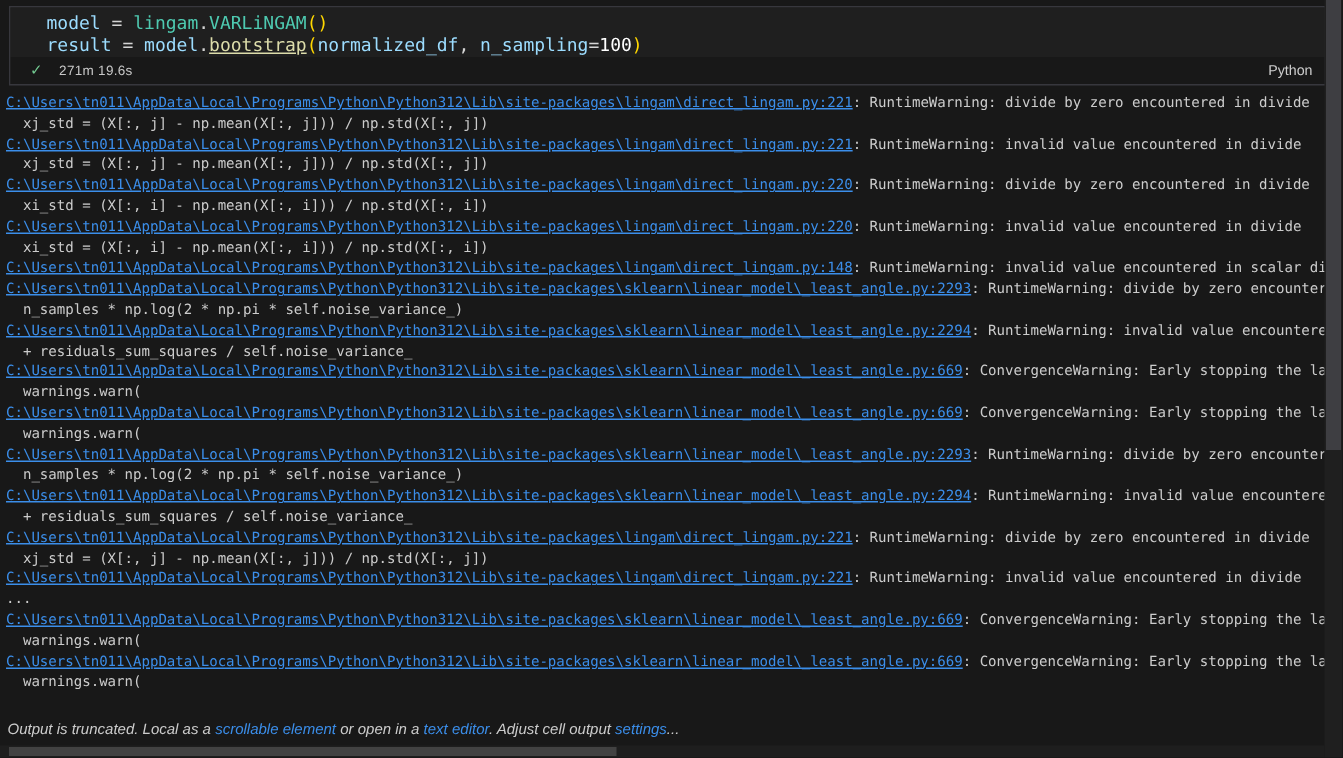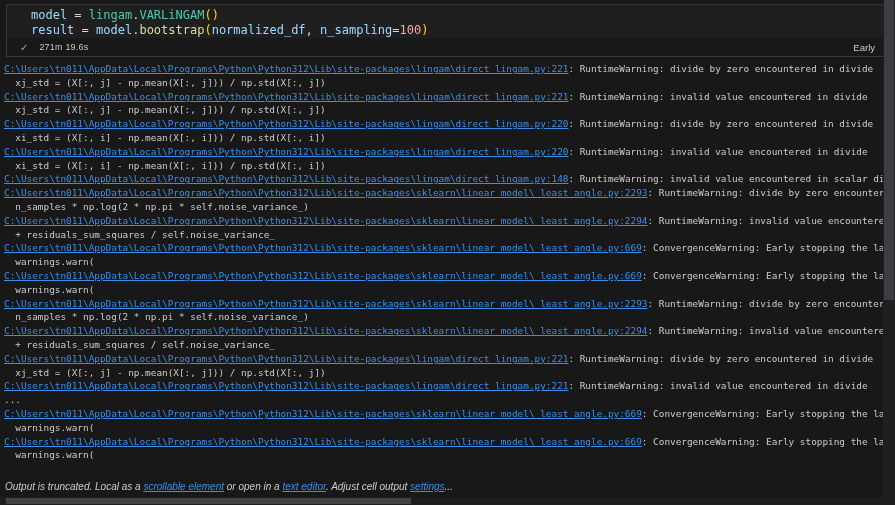--- a/index.html
+++ b/index.html
@@ -6,57 +6,57 @@
   html,body { width:895px; height:505px; overflow:hidden; }
   body { background:#181818; font-family:"Liberation Sans", sans-serif; position:relative; }
 
   .cell-frame { position:absolute; left:6px; top:4px; width:878px; height:53px;
                 border:1px solid #37373d; background:#1f1f1f; }
   .editor { height:33px; padding:3px 0 0 24px; background:#1f1f1f;
             font-family:"DejaVu Sans Mono", monospace; font-size:12px; line-height:15px;
             color:#d4d4d4; white-space:pre; overflow:hidden; }
   .tok-v { color:#9cdcfe; }
   .tok-ty { color:#4ec9b0; }
-  .tok-f { color:#dcdcaa; }
-  .tok-n { color:#fca5a5; }
+  .tok-f { color:#dcdcaa;text-decoration:underline; }
+  .tok-n { color:#ffffff; }
   .tok-b { color:#ffd700; }
   .tok-p { color:#d4d4d4; }
 
   .status-row { height:18px; background:#181818; display:flex; align-items:center;
                 padding:0 8px 0 13px; font-size:9px; color:#c8c8c8; }
   .check { color:#73c991; font-size:10px; margin-right:11px; }
   .duration { flex:1; letter-spacing:0.2px; }
   .language { font-size:9.5px; color:#cccccc; }
 
   .output { position:absolute; left:0; top:62px; width:883px; height:415px;
             padding-left:4px; overflow:hidden;
             font-family:"DejaVu Sans Mono", monospace; font-size:9.4px;
             line-height:13.8px; color:#cccccc; }
   .oline { white-space:pre; height:13.8px; overflow:hidden; }
   .plink { color:#3b8eea; text-decoration:underline; cursor:pointer; }
 
   .footer { position:absolute; left:0; top:478px; width:883px; height:19px;
             padding:3px 0 0 5px; font-size:10px; font-style:italic; color:#cccccc;
             white-space:pre; overflow:hidden; }
-  .flink { color:#3b8eea; text-decoration:underline; cursor:pointer;text-align:right; }
+  .flink { color:#3b8eea; cursor:pointer;text-align:right; }
 
   .hscroll-track { position:absolute; left:0; top:497px; width:883px; height:8px; background:#1e1e1e; }
   .hscroll-thumb { position:absolute; left:6px; top:1px; width:405px; height:6px; background:#424242; }
   .vscroll-track { position:absolute; right:0; top:0; width:12px; height:505px; background:#1f1f1f; }
   .vscroll-thumb { position:absolute; left:1px; top:0; width:10px; height:300px; background:#3e3e42; }
 </style>
 </head>
 <body>
 
 <div class="cell-frame">
   <div class="editor" id="editor"><div><span class="tok-v">model</span><span class="tok-p"> = </span><span class="tok-ty">lingam</span><span class="tok-p">.</span><span class="tok-ty">VARLiNGAM</span><span class="tok-b">(</span><span class="tok-b">)</span></div><div><span class="tok-v">result</span><span class="tok-p"> = </span><span class="tok-v">model</span><span class="tok-p">.</span><span class="tok-f">bootstrap</span><span class="tok-b">(</span><span class="tok-v">normalized_df</span><span class="tok-p">, </span><span class="tok-v">n_sampling</span><span class="tok-p">=</span><span class="tok-n">100</span><span class="tok-b">)</span></div></div>
   <div class="status-row">
     <span class="check">✓</span>
     <span class="duration">271m 19.6s</span>
-    <span class="language">Early</span>
+    <span class="language">Python</span>
   </div>
 </div>
 
 <div class="output" id="output">
     <div class="oline"><span class="plink">C:\Users\tn011\AppData\Local\Programs\Python\Python312\Lib\site-packages\lingam\direct_lingam.py:221</span><span>: RuntimeWarning: divide by zero encountered in divide</span></div>
     <div class="oline"><span>  xj_std = (X[:, j] - np.mean(X[:, j])) / np.std(X[:, j])</span></div>
     <div class="oline"><span class="plink">C:\Users\tn011\AppData\Local\Programs\Python\Python312\Lib\site-packages\lingam\direct_lingam.py:221</span><span>: RuntimeWarning: invalid value encountered in divide</span></div>
     <div class="oline"><span>  xj_std = (X[:, j] - np.mean(X[:, j])) / np.std(X[:, j])</span></div>
     <div class="oline"><span class="plink">C:\Users\tn011\AppData\Local\Programs\Python\Python312\Lib\site-packages\lingam\direct_lingam.py:220</span><span>: RuntimeWarning: divide by zero encountered in divide</span></div>
     <div class="oline"><span>  xi_std = (X[:, i] - np.mean(X[:, i])) / np.std(X[:, i])</span></div>

